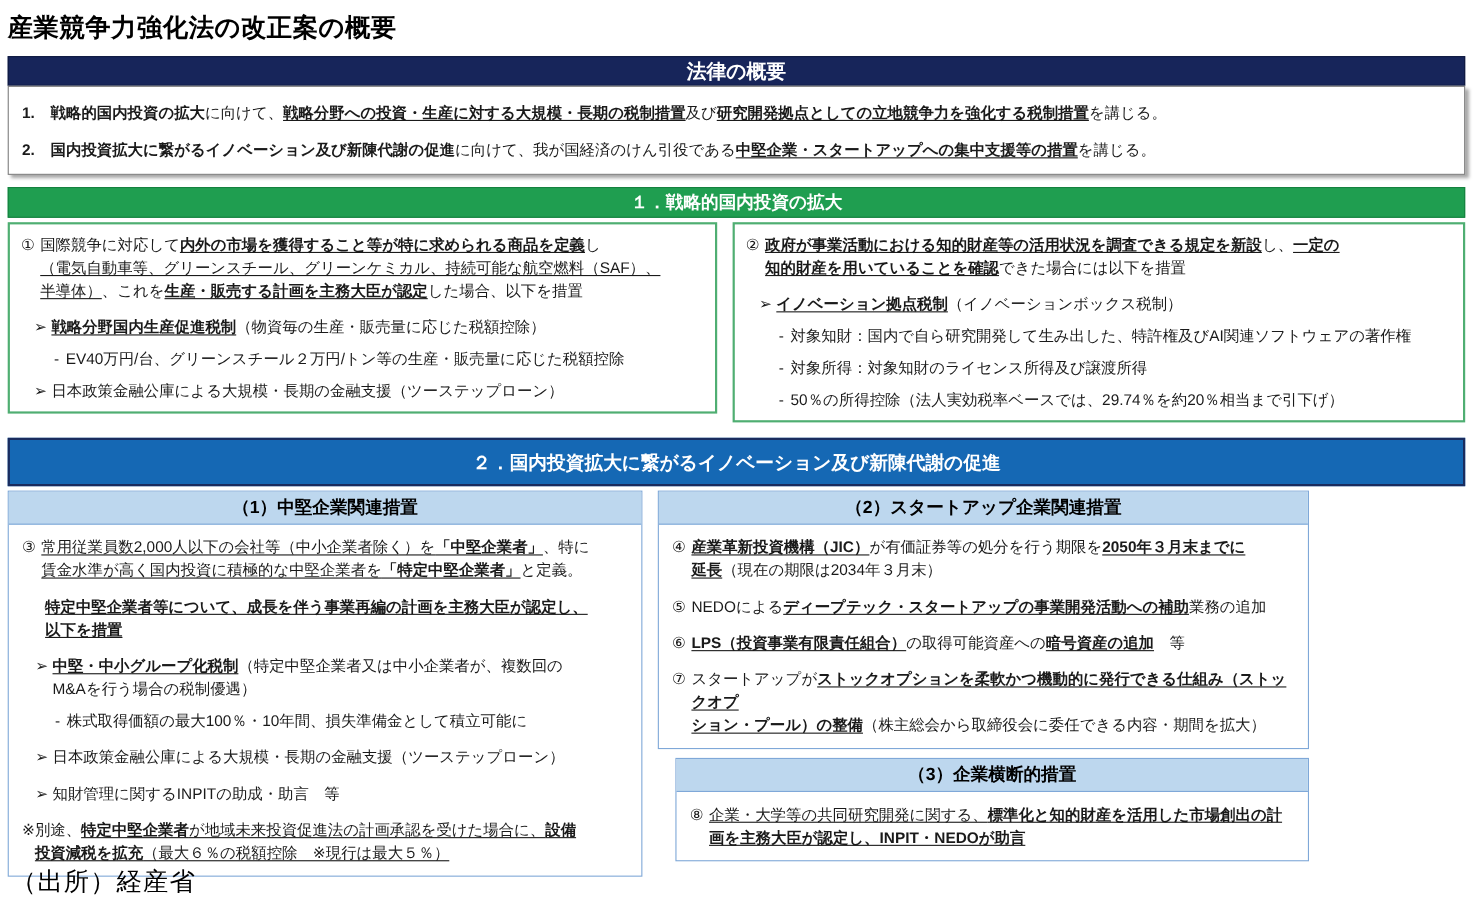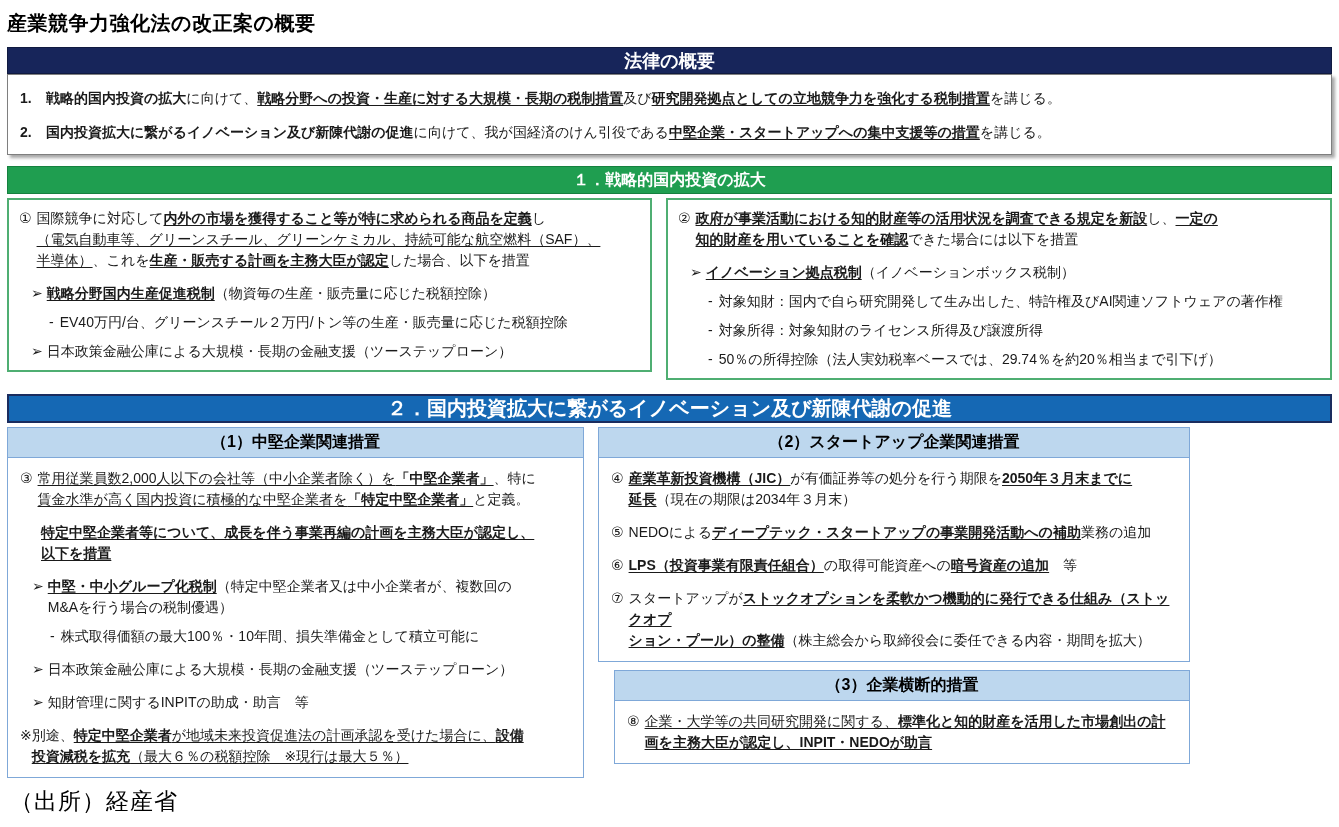--- a/index.html
+++ b/index.html
@@ -7,30 +7,30 @@
     position:relative;
     width:1339px;height:827px;
     box-sizing:border-box;
     padding:8px 7px 0 7px;
     background:#ffffff;
     font-family:"Liberation Sans","DejaVu Sans",sans-serif;
     color:#1a1a1a;
     overflow:hidden;
   }
   .title{
-    font-size:20px;font-weight:bold;color:#000;
+    font-size:23px;font-weight:bold;color:#000;
     margin:2px 0 10px 0;letter-spacing:.5px;font-family:Liberation Mono, monospace;
   }
   .bar{
     height:27px;display:flex;align-items:center;justify-content:center;
     color:#fff;font-weight:bold;box-sizing:border-box;
   }
   .bar.navy{background:#17255a;border:1px solid #101a40;font-size:18px;}
   .bar.green{background:#1f9e50;border:1px solid #15813f;font-size:16px;height:28px;margin-bottom:4px;}
-  .bar.blue{background:#1568b4;border:2px solid #1a2c5e;font-size:20px;height:29px;margin:14px 0 4px 0;align-items:center;}
+  .bar.blue{background:#1568b4;border:2px solid #1a2c5e;font-size:17px;height:44px;margin:14px 0 4px 0;align-items:center;}
   .overview-box{
     border:1px solid #7f7f7f;
     box-shadow:3px 3px 3px #a8a8a8;
     padding:8px 12px 12px 12px;
     margin-bottom:11px;
     font-size:14px;line-height:1.4;
     background:#fff;
   }
   .ov-item{display:flex;margin-top:6px;}
   .ov-item + .ov-item{margin-top:14px;}

